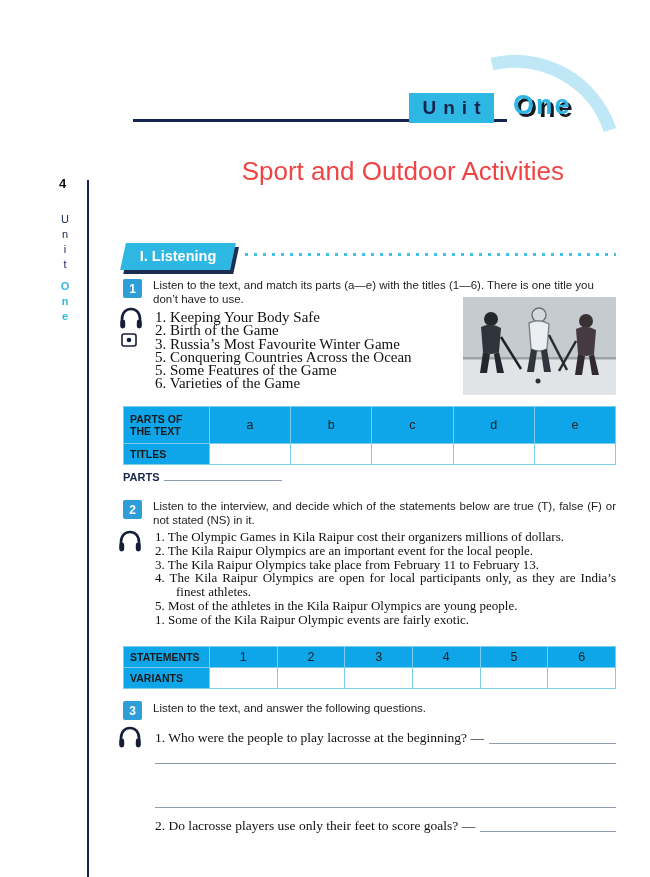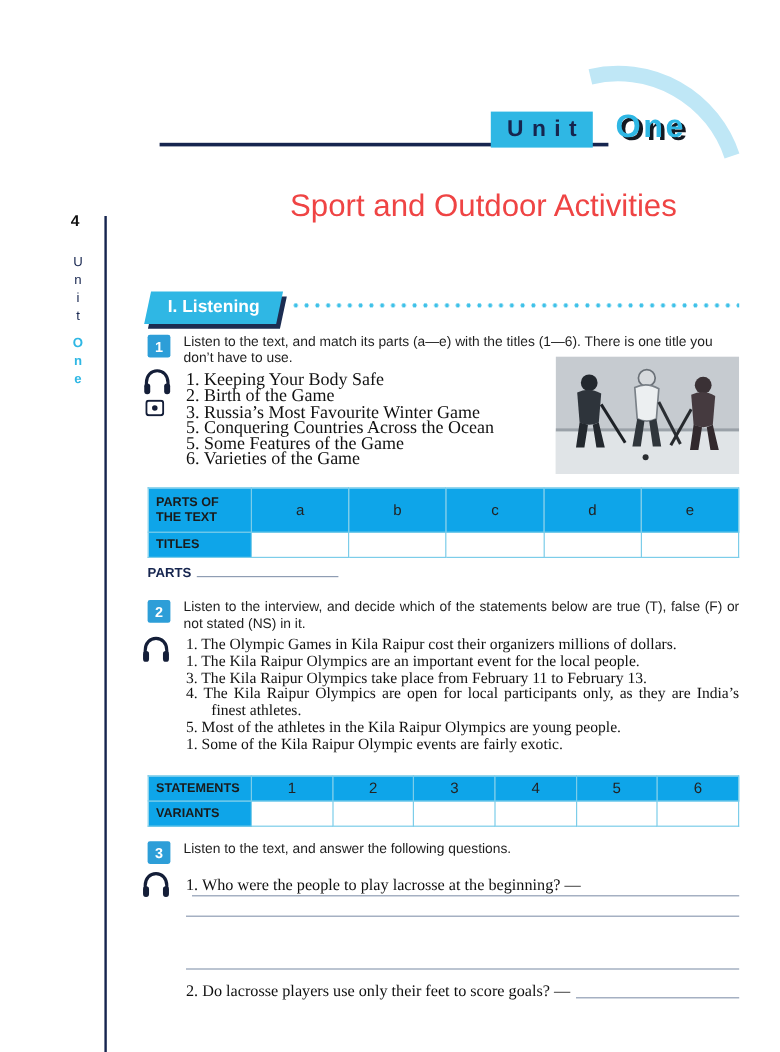--- a/index.html
+++ b/index.html
@@ -164,21 +164,21 @@
   <div class="inst" style="top:500px; text-align:justify;">Listen to the interview, and decide which of the statements below are true (T), false (F) or not stated (NS) in it.</div>
 
   <svg class="icon" style="left:91px; top:529px;" width="26" height="24" viewBox="0 0 26 24">
     <path d="M4 15 v-2 C4 6.9 8 3 13 3 s9 3.9 9 10 v2" fill="none" stroke="#141e38" stroke-width="2.6"></path>
     <rect x="2.2" y="13.5" width="5" height="9" rx="2.4" fill="#141e38"></rect>
     <rect x="18.8" y="13.5" width="5" height="9" rx="2.4" fill="#141e38"></rect>
   </svg>
 
   <div class="stmts serif">
     <div class="stmt">1.  The Olympic Games in Kila Raipur cost their organizers millions of dollars.</div>
-    <div class="stmt">1.  The Kila Raipur Olympics are an important event for the local people.</div>
+    <div class="stmt">2.  The Kila Raipur Olympics are an important event for the local people.</div>
     <div class="stmt">3.  The Kila Raipur Olympics take place from February 11 to February 13.</div>
     <div class="stmt">4.  The Kila Raipur Olympics are open for local participants only, as they are India’s finest athletes.</div>
     <div class="stmt">5.  Most of the athletes in the Kila Raipur Olympics are young people.</div>
     <div class="stmt">1.  Some of the Kila Raipur Olympic events are fairly exotic.</div>
   </div>
 
   <table class="tbl tbl2">
     <tbody>
         <tr>
       <th class="lblcell">STATEMENTS</th>
@@ -203,21 +203,21 @@
 
   <div class="badge" style="left:97px; top:701px;">3</div>
   <div class="inst" style="top:702px;">Listen to the text, and answer the following questions.</div>
 
   <svg class="icon" style="left:91px; top:725px;" width="26" height="24" viewBox="0 0 26 24">
     <path d="M4 15 v-2 C4 6.9 8 3 13 3 s9 3.9 9 10 v2" fill="none" stroke="#141e38" stroke-width="2.6"></path>
     <rect x="2.2" y="13.5" width="5" height="9" rx="2.4" fill="#141e38"></rect>
     <rect x="18.8" y="13.5" width="5" height="9" rx="2.4" fill="#141e38"></rect>
   </svg>
 
-  <div class="question serif" style="top:730px;flex-direction:column;">
+  <div class="question serif" style="top:730px;">
     <span class="qtext">1. Who were the people to play lacrosse at the beginning? —</span>
     <span class="fill-line"></span>
   </div>
   <div class="cont-line" style="top:751px;"></div>
 
   <div class="question serif" style="top:818px;">
     <span class="qtext">2. Do lacrosse players use only their feet to score goals? —</span>
     <span class="fill-line"></span>
   </div>
   <div class="cont-line" style="top:795px;"></div>

